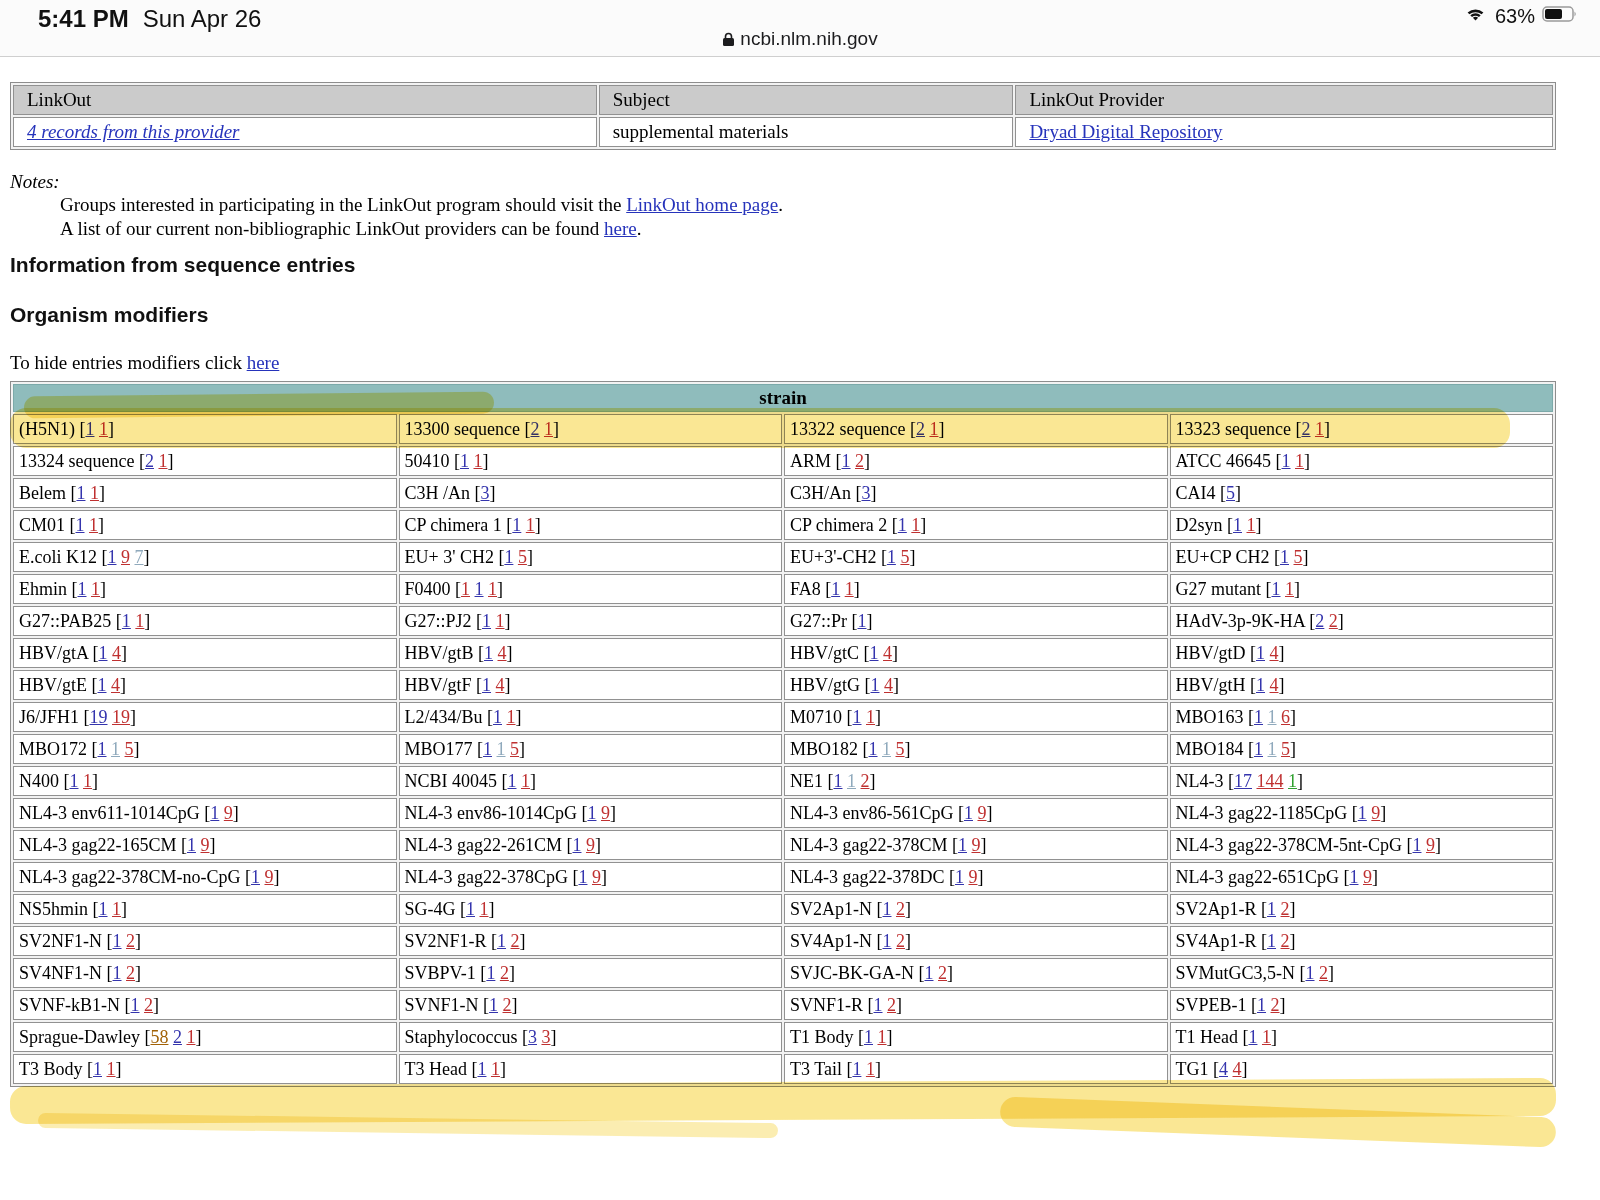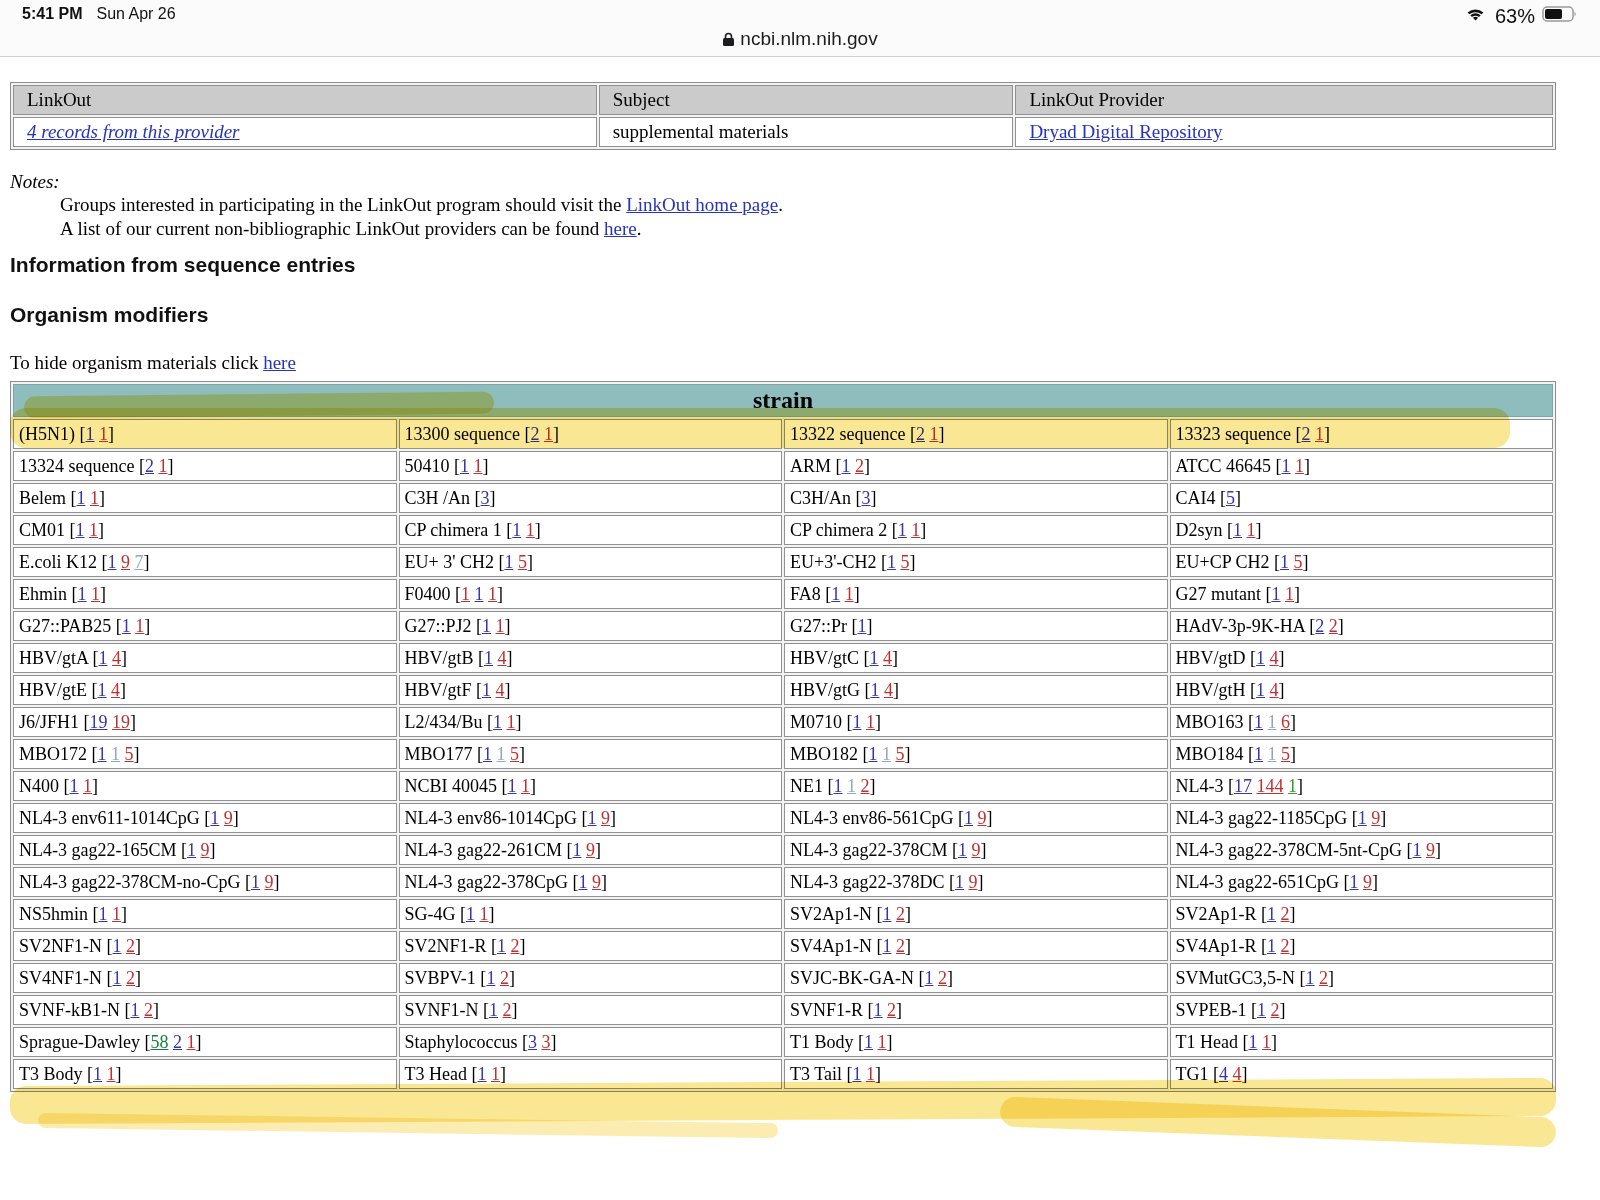--- a/index.html
+++ b/index.html
@@ -3,21 +3,21 @@
 <meta charset="utf-8">
 <style>
   * { margin:0; padding:0; box-sizing:border-box; }
   html,body { background:#fff; }
   .page { position:relative; width:1600px; height:1200px; overflow:hidden; background:#ffffff;
           font-family:"Liberation Serif","DejaVu Serif",serif; color:#000; }
 
   
   .topbar { position:relative; height:57px; background:#fbfbfb; border-bottom:1px solid #cfcfcf; 
             font-family:"Liberation Sans","DejaVu Sans",sans-serif; }
-  .statusleft { position:absolute; top:5px; left:22px; font-size:16px; color:#111; }
+  .statusleft { position:absolute; top:5px; left:38px; font-size:24px; color:#111; }
   .statusleft .t { font-weight:700; }
   .statusleft .d { font-weight:400; margin-left:14px; }
   .statusright { position:absolute; top:5px; right:22px; display:flex; align-items:center; gap:7px; font-size:20px; color:#111; }
   .urlbox { position:absolute; left:0; right:0; top:28px; text-align:center; font-size:19px; color:#1c1c1e; }
   .urlbox svg { vertical-align:-2px; margin-right:5px; }
 
   
   .content { padding-left:10px; padding-right:44px; }
   a { text-decoration:underline; cursor:pointer; }
   .linkblue { color:#2633bb; }
@@ -40,21 +40,21 @@
 
   
   h3.sect { font-family:"Liberation Sans","DejaVu Sans",sans-serif; font-size:21px; font-weight:700; color:#111; }
   .h-info { margin-top:12px; }
   .h-org  { margin-top:26px; }
   .hideline { margin-top:25px; font-size:19px; }
 
   
   .strainwrap { position:relative; margin-top:7px; width:1546px; margin-left:0; }
   table.strain { border-collapse:separate; border-spacing:2px; border:1px solid #8d8d8d; background:#f2f2f2; width:1546px; table-layout:fixed; }
-  table.strain th.strainhdr { background:#8fbcbc; border:1px solid #7ba9a9; font-size:24px; font-weight:700; text-align:center; padding:2px; height:24px; }
+  table.strain th.strainhdr { background:#8fbcbc; border:1px solid #7ba9a9; font-size:19px; font-weight:700; text-align:center; padding:2px; height:24px; }
   table.strain td { border:1px solid #919191; background:#fff; padding:2px 5px; font-size:18px; line-height:24px; height:25px; vertical-align:middle; }
   table.strain a { text-decoration:underline; }
 
   
   .hl { position:absolute; background:rgba(246,211,60,0.55); mix-blend-mode:multiply; pointer-events:none; }
 </style>
 </head>
 <body>
 
 <div class="page">
@@ -112,21 +112,21 @@
 
     <div class="notes">
       <div class="nlabel">Notes:</div>
       <div class="nline"><span>Groups interested in participating in the LinkOut program should visit the </span><a class="linkblue">LinkOut home page</a><span>.</span></div>
       <div class="nline"><span>A list of our current non-bibliographic LinkOut providers can be found </span><a class="linkblue">here</a><span>.</span></div>
     </div>
 
     <h3 class="sect h-info">Information from sequence entries</h3>
     <h3 class="sect h-org">Organism modifiers</h3>
 
-    <div class="hideline"><span>To hide organism materials click </span><a class="linkblue">here</a></div>
+    <div class="hideline"><span>To hide entries modifiers click </span><a class="linkblue">here</a></div>
 
     <div class="strainwrap">
       <table class="strain">
         <tbody>
             <tr>
               <th class="strainhdr" colspan="4">strain</th>
             </tr>
         </tbody>
           <tbody id="strain-body">
             <tr>
@@ -237,21 +237,21 @@
               <td>SVJC-BK-GA-N [<a style="color: rgb(52, 52, 173);">1</a> <a style="color: rgb(191, 48, 48);">2</a>]</td>
               <td>SVMutGC3,5-N [<a style="color: rgb(52, 52, 173);">1</a> <a style="color: rgb(191, 48, 48);">2</a>]</td>
             </tr>
             <tr>
               <td>SVNF-kB1-N [<a style="color: rgb(52, 52, 173);">1</a> <a style="color: rgb(191, 48, 48);">2</a>]</td>
               <td>SVNF1-N [<a style="color: rgb(52, 52, 173);">1</a> <a style="color: rgb(191, 48, 48);">2</a>]</td>
               <td>SVNF1-R [<a style="color: rgb(52, 52, 173);">1</a> <a style="color: rgb(191, 48, 48);">2</a>]</td>
               <td>SVPEB-1 [<a style="color: rgb(52, 52, 173);">1</a> <a style="color: rgb(191, 48, 48);">2</a>]</td>
             </tr>
             <tr>
-              <td>Sprague-Dawley [<a style="color: #15803d;">58</a> <a style="color: rgb(52, 52, 173);">2</a> <a style="color: rgb(191, 48, 48);">1</a>]</td>
+              <td>Sprague-Dawley [<a style="color: #a16207;">58</a> <a style="color: rgb(52, 52, 173);">2</a> <a style="color: rgb(191, 48, 48);">1</a>]</td>
               <td>Staphylococcus [<a style="color: rgb(52, 52, 173);">3</a> <a style="color: rgb(191, 48, 48);">3</a>]</td>
               <td>T1 Body [<a style="color: rgb(52, 52, 173);">1</a> <a style="color: rgb(191, 48, 48);">1</a>]</td>
               <td>T1 Head [<a style="color: rgb(52, 52, 173);">1</a> <a style="color: rgb(191, 48, 48);">1</a>]</td>
             </tr>
             <tr>
               <td>T3 Body [<a style="color: rgb(52, 52, 173);">1</a> <a style="color: rgb(191, 48, 48);">1</a>]</td>
               <td>T3 Head [<a style="color: rgb(52, 52, 173);">1</a> <a style="color: rgb(191, 48, 48);">1</a>]</td>
               <td>T3 Tail [<a style="color: rgb(52, 52, 173);">1</a> <a style="color: rgb(191, 48, 48);">1</a>]</td>
               <td>TG1 [<a style="color: rgb(52, 52, 173);">4</a> <a style="color: rgb(191, 48, 48);">4</a>]</td>
             </tr>

